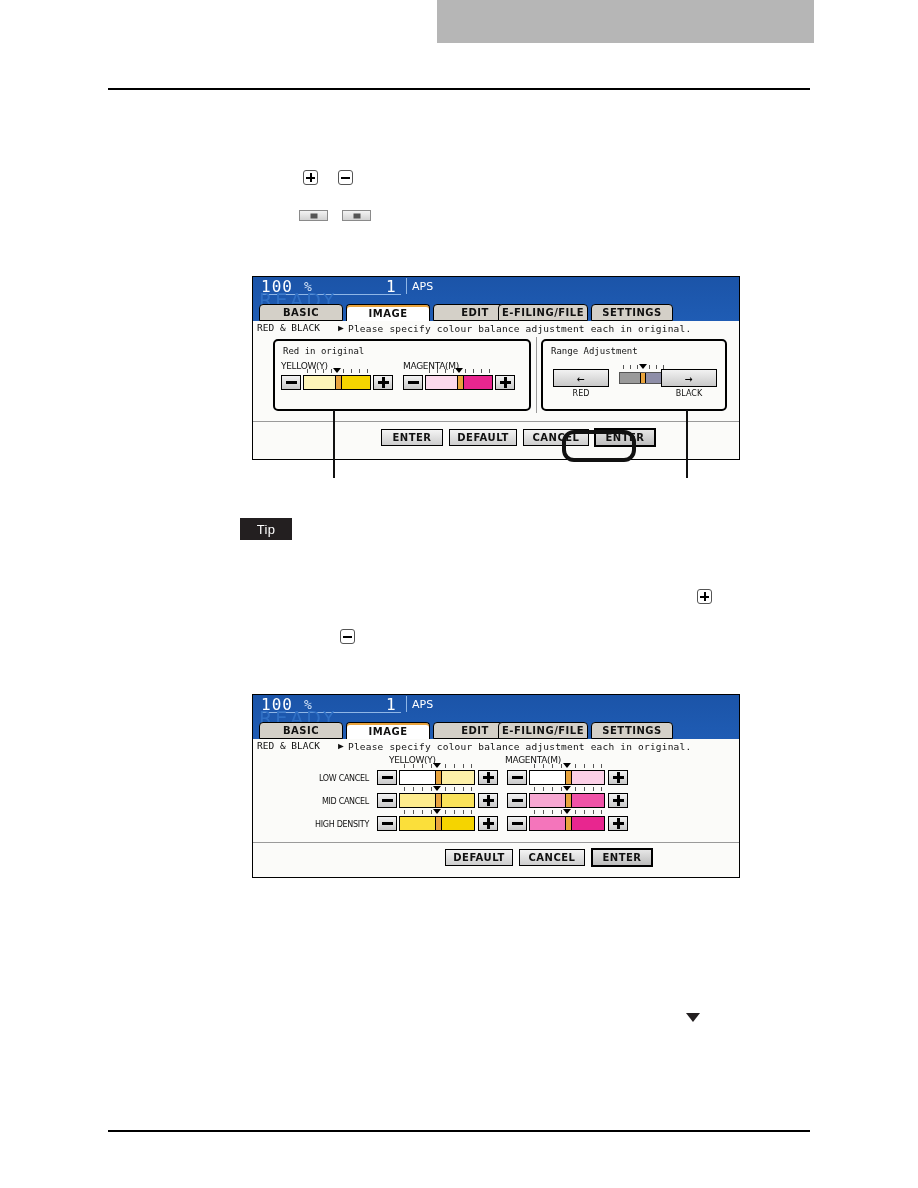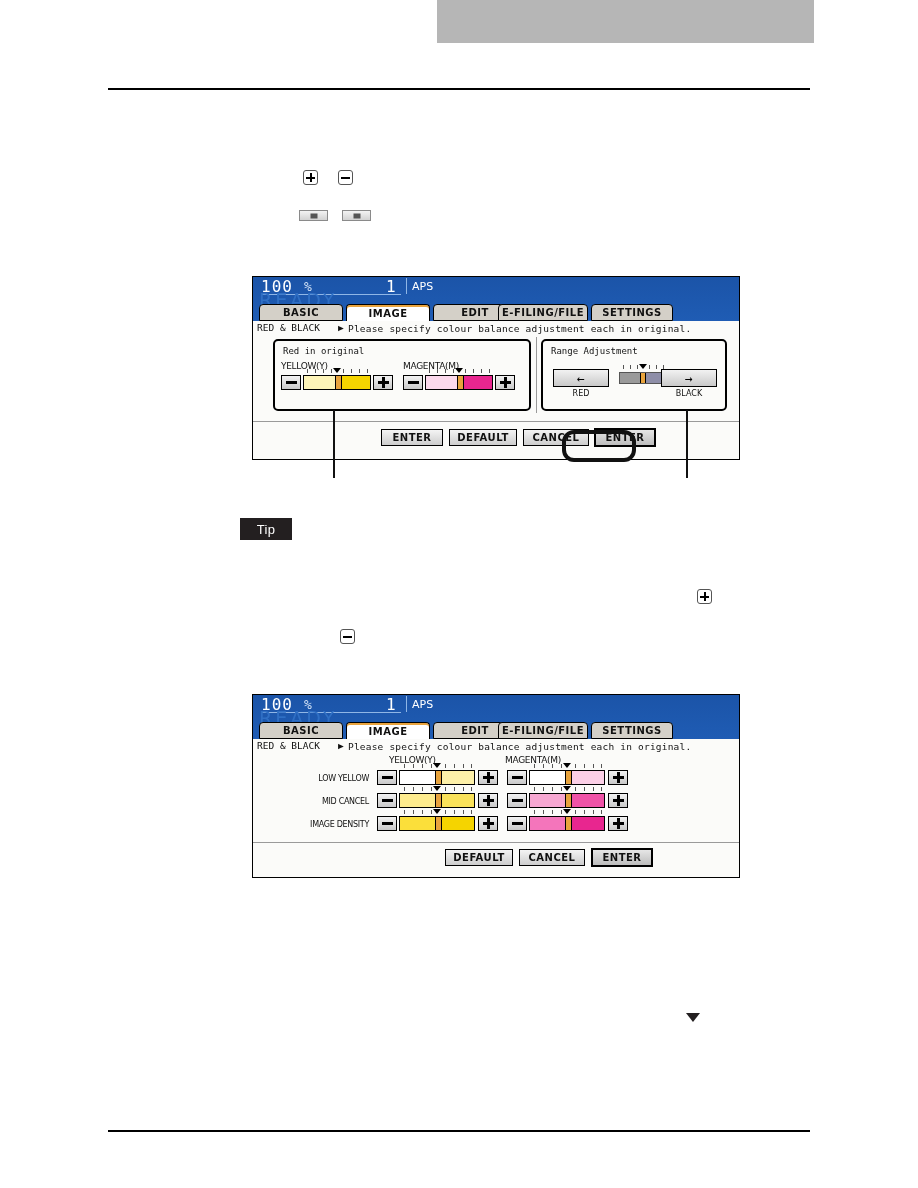--- a/index.html
+++ b/index.html
@@ -374,21 +374,21 @@
   <div class="lcd-body">
     <div class="msgline">
       <span class="mode">RED &amp; BLACK</span>
       <span class="arrow">▶</span>
       <span class="msg">Please specify colour balance adjustment each in original.</span>
     </div>
 
     <div class="col-label" style="left:136px;top:16px;">YELLOW(Y)</div>
     <div class="col-label" style="left:252px;top:16px;">MAGENTA(M)</div>
 
-    <div class="row-label" style="left:36px;top:35px;width:80px;">LOW YELLOW</div>
+    <div class="row-label" style="left:36px;top:35px;width:80px;">LOW CANCEL</div>
     <div class="pmbtn" style="left:124px;top:31px;"></div>
     <div class="track" style="left:146px;top:31px;width:76px;">
       <div class="fill-l" style="left:0;width:50%;background:#ffffff;"></div>
       <div class="fill-r" style="left:50%;right:0;background:#fdf0a8;"></div>
       <div class="knob" style="left:calc(50% - 2.5px);"></div>
     </div>
     <div class="ticks" style="left:146px;top:25px;width:76px;">
       <i style="left:5px"></i>
         <i style="left:14px"></i>
         <i style="left:23px"></i>
@@ -452,21 +452,21 @@
         <i style="left:23px"></i>
         <i style="left:32px"></i>
       <i style="left:46px"></i>
         <i style="left:55px"></i>
         <i style="left:64px"></i>
         <i style="left:72px"></i>
     </div>
     <div class="caret" style="left:310px;top:47px;"></div>
     <div class="pmbtn plus" style="left:355px;top:54px;"></div>
 
-    <div class="row-label" style="left:36px;top:81px;width:80px;">IMAGE DENSITY</div>
+    <div class="row-label" style="left:36px;top:81px;width:80px;">HIGH DENSITY</div>
     <div class="pmbtn" style="left:124px;top:77px;"></div>
     <div class="track" style="left:146px;top:77px;width:76px;">
       <div class="fill-l" style="left:0;width:50%;background:#fbdf3a;"></div>
       <div class="fill-r" style="left:50%;right:0;background:#f5d400;"></div>
       <div class="knob" style="left:calc(50% - 2.5px);"></div>
     </div>
     <div class="ticks" style="left:146px;top:71px;width:76px;">
       <i style="left:5px"></i>
         <i style="left:14px"></i>
         <i style="left:23px"></i>

